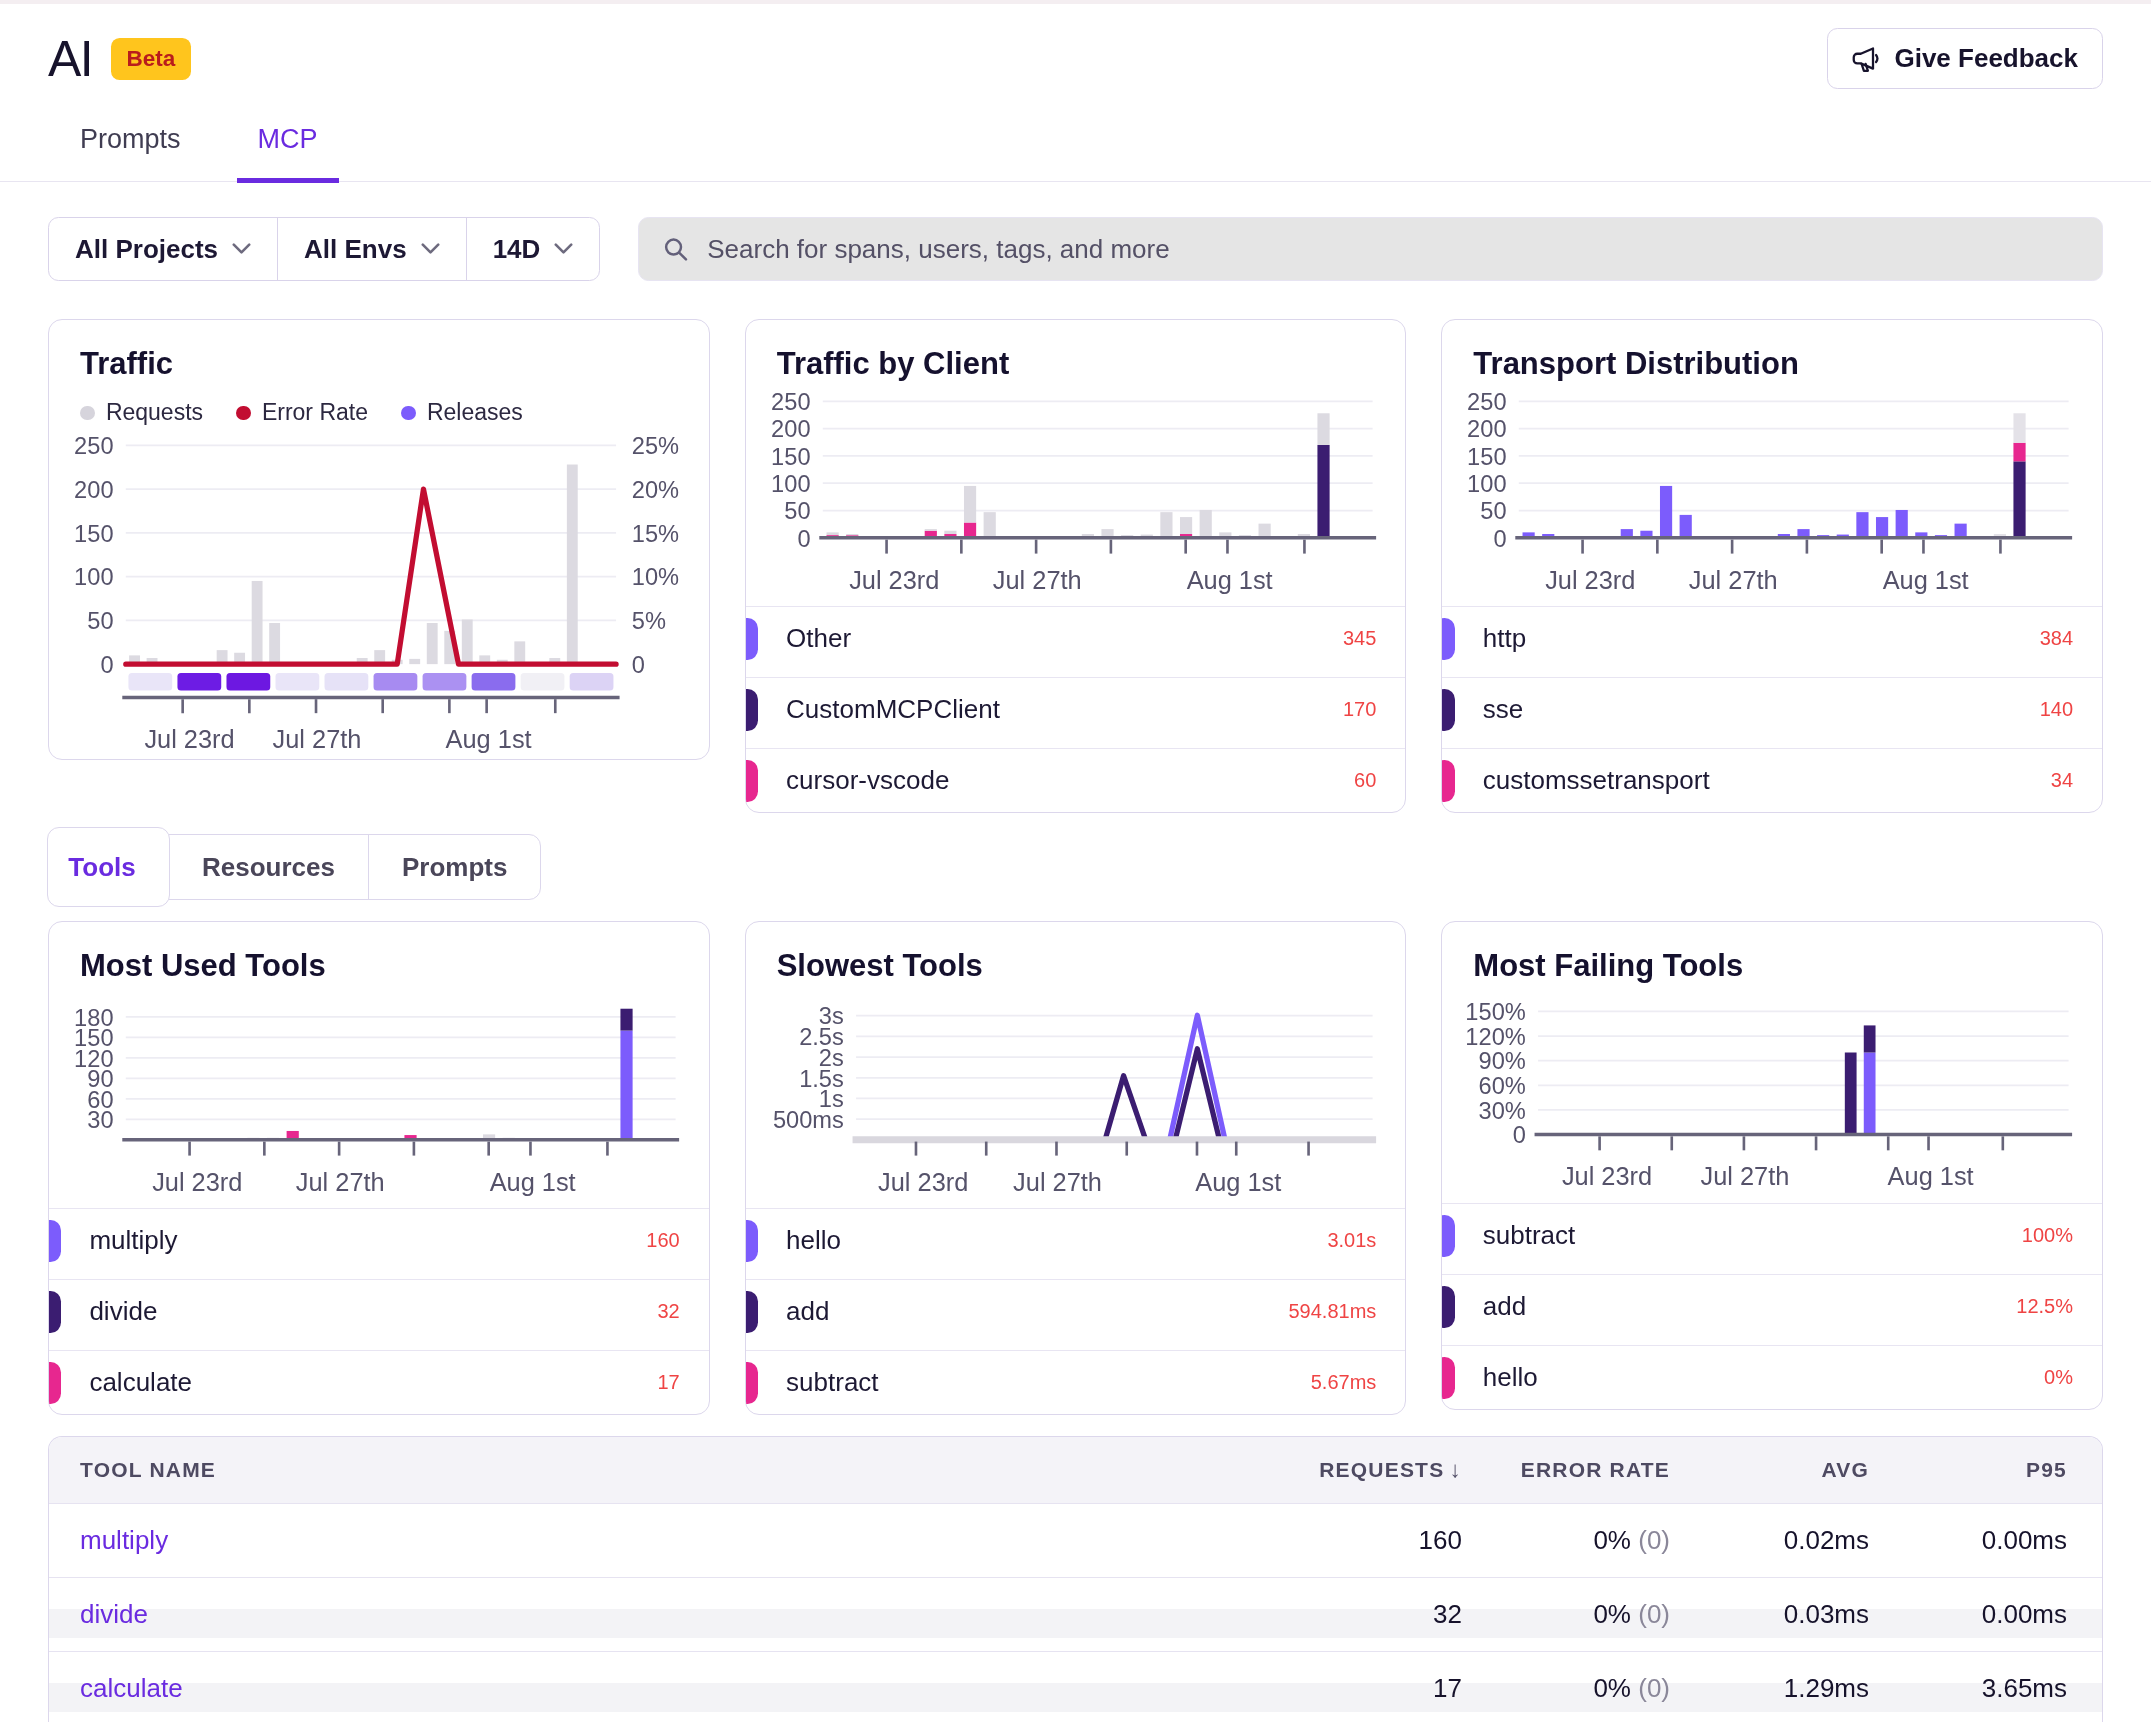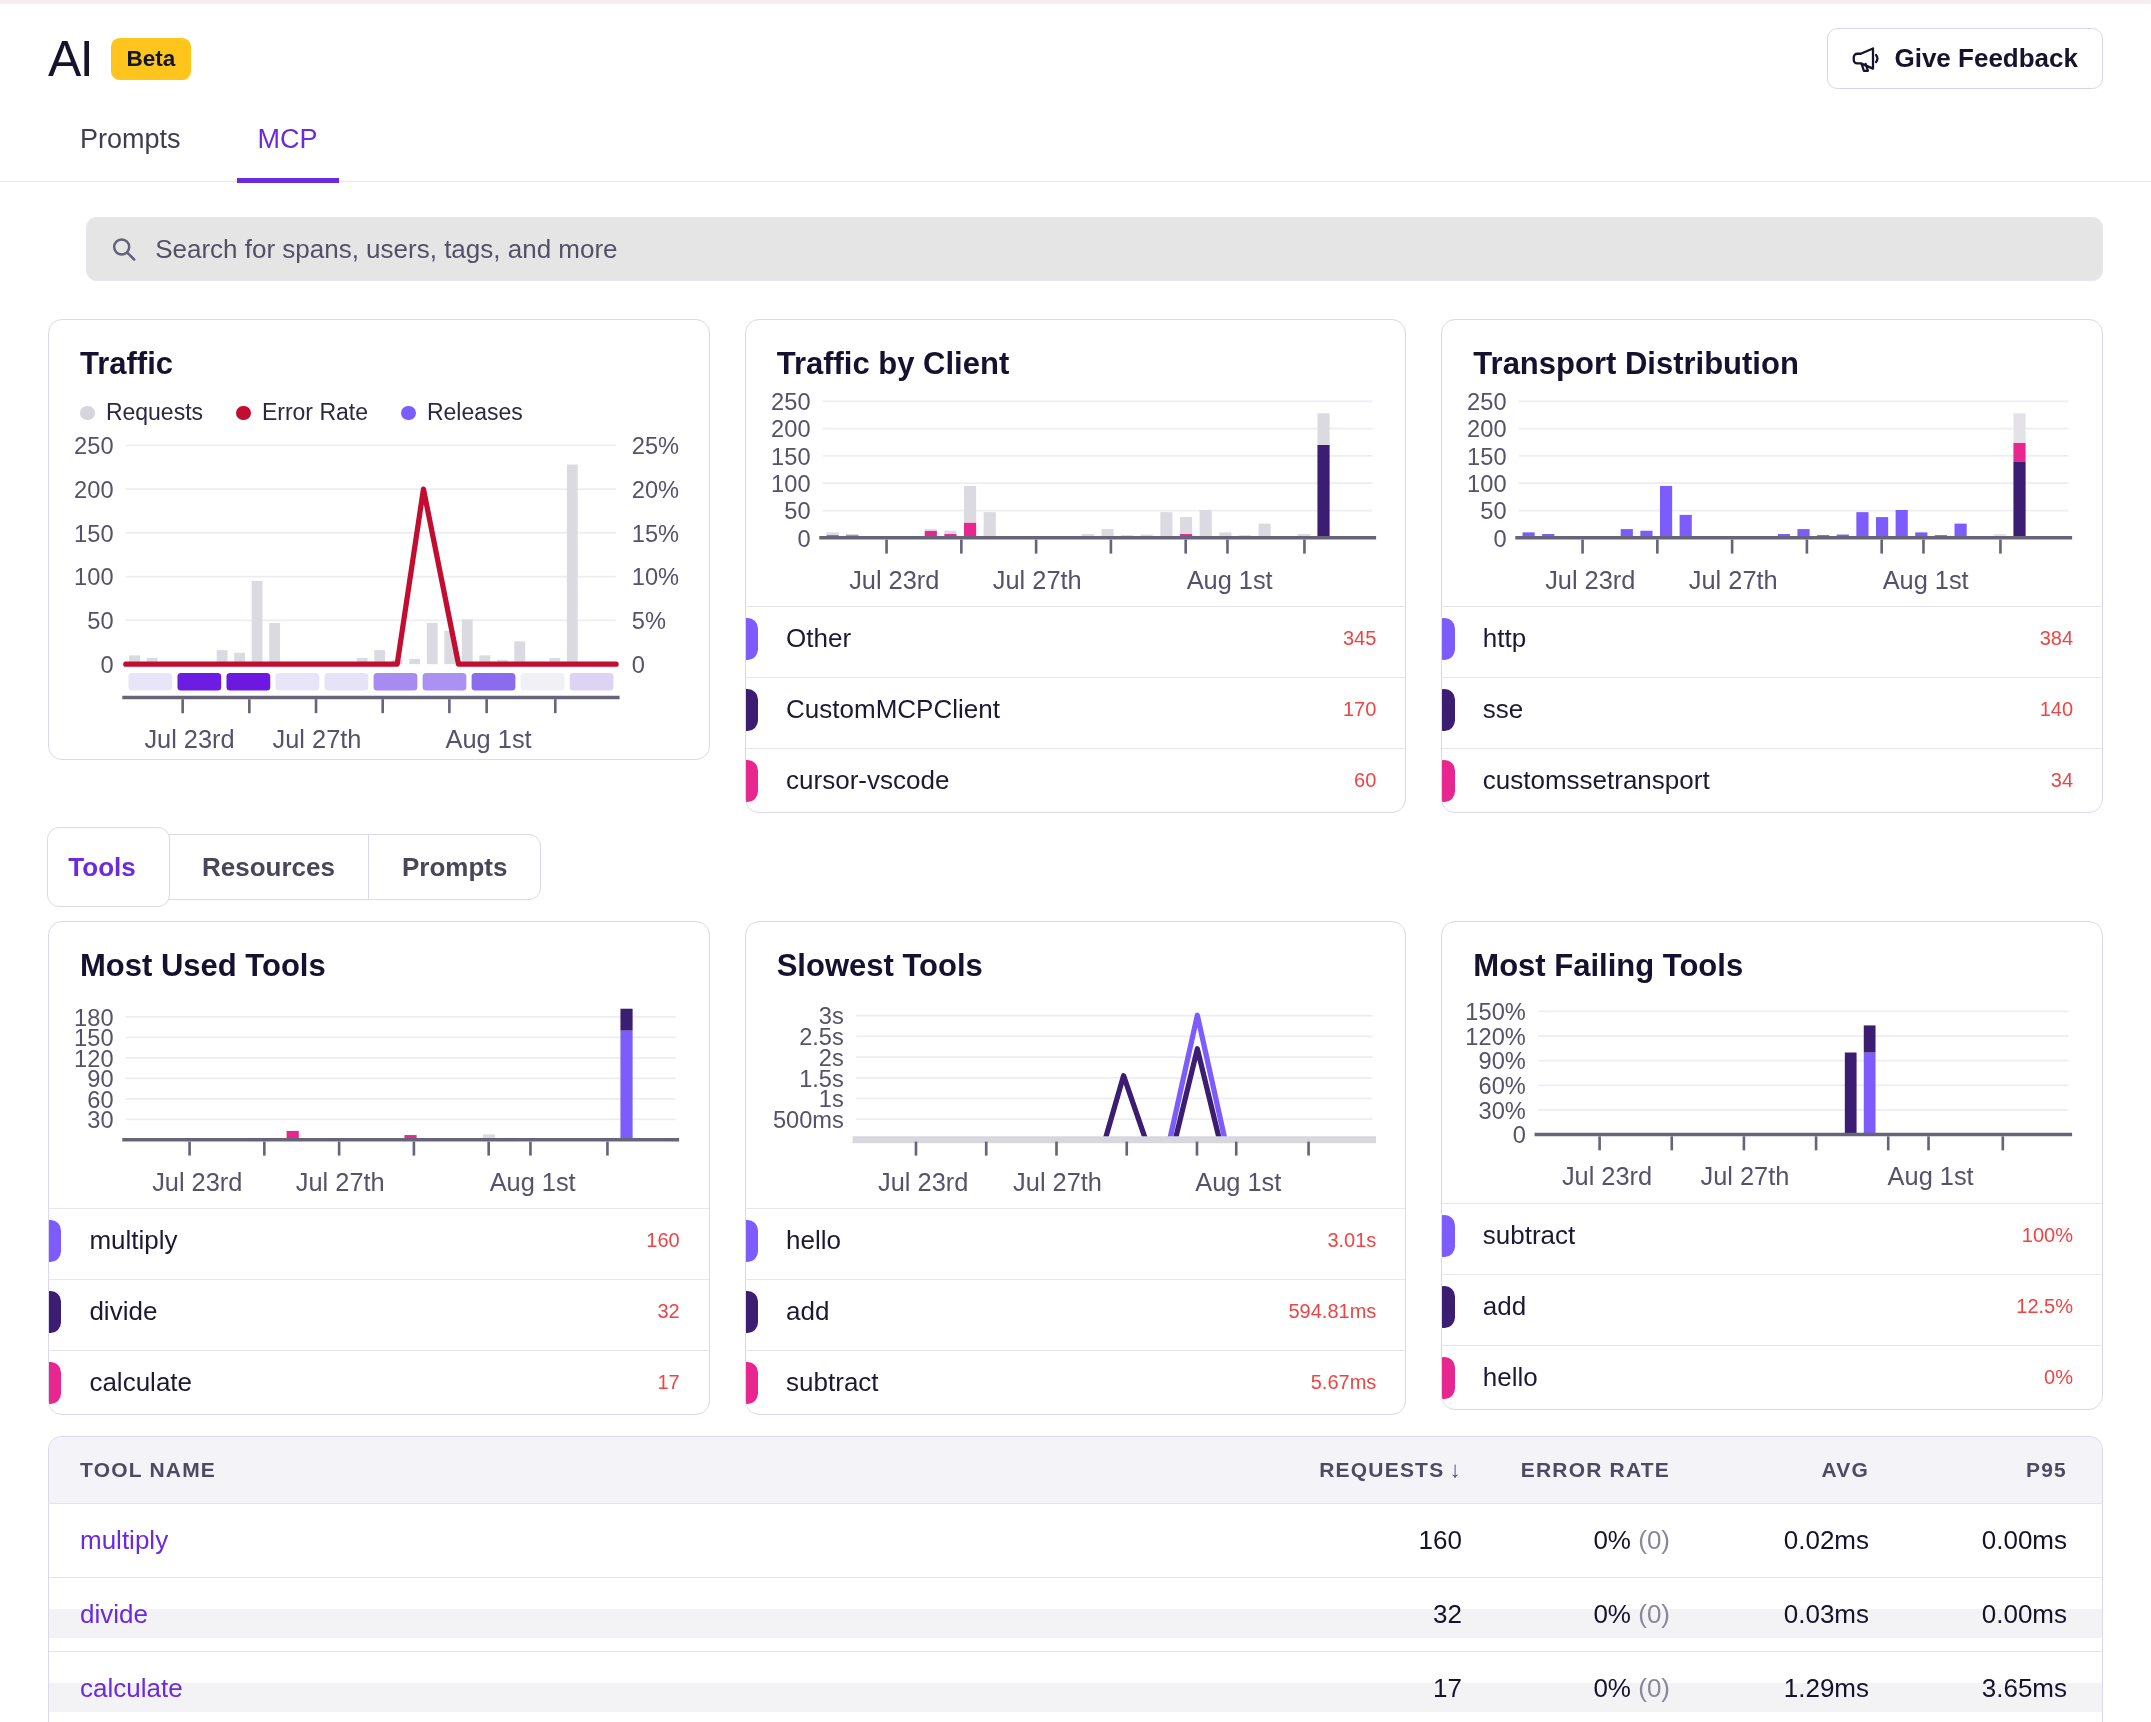--- a/index.html
+++ b/index.html
@@ -3,21 +3,21 @@
 <meta charset="utf-8">
 <style>
   * { box-sizing: border-box; margin: 0; padding: 0; }
   html,body { width:2151px; height:1722px; overflow:hidden; background:#fff;
     font-family:"Liberation Sans", sans-serif; color:#17132c; }
   .top-strip { height:4.3px; background:#f4eef1; }
 
   
   .header { padding:24px 48px 0; display:flex; align-items:center; }
   .logo { font-size:50px; font-weight:400; letter-spacing:-1.7px; color:#17132c; }
-  .beta-badge { margin-left:19px; background:#ffc51d; color:#0f172a; font-size:22.5px;
+  .beta-badge { margin-left:19px; background:#ffc51d; color:#b91c1c; font-size:22.5px;
     font-weight:700; padding:7.8px 15.6px; border-radius:8.6px; }
   .feedback-btn { margin-left:auto; display:flex; align-items:center; gap:14px;
     border:1.7px solid #d9d3ea; border-radius:10.4px; background:#fff; padding:14px 24px;
     font-size:26px; font-weight:700; color:#17132c; cursor:pointer; }
 
   
   .nav-tabs { display:flex; gap:35px; padding-left:59px; margin-top:21px;
     border-bottom:1.7px solid #e8e5f1; }
   .nav-tab { font-size:27px; padding:14px 21px 22.5px; color:#403d52; cursor:pointer; }
   .nav-tab.active { color:#6a2be0; font-weight:500; border-bottom:5.2px solid #6a2be0;
@@ -100,20 +100,40 @@
     <span>Give Feedback</span>
   </button>
 </div>
 
 <div class="nav-tabs">
   <div class="nav-tab">Prompts</div>
   <div class="nav-tab active">MCP</div>
 </div>
 
 <div class="filter-row">
+  <div class="segmented">
+    <div class="seg">
+      <span>All Projects</span>
+      <svg width="19" height="12" viewBox="0 0 22 14" fill="none" stroke="#6d6a7e" stroke-width="3" stroke-linecap="round" stroke-linejoin="round">
+          <path d="M2 2 L11 11 L20 2"></path>
+        </svg>
+    </div>
+    <div class="seg">
+      <span>All Envs</span>
+      <svg width="19" height="12" viewBox="0 0 22 14" fill="none" stroke="#6d6a7e" stroke-width="3" stroke-linecap="round" stroke-linejoin="round">
+          <path d="M2 2 L11 11 L20 2"></path>
+        </svg>
+    </div>
+    <div class="seg">
+      <span>14D</span>
+      <svg width="19" height="12" viewBox="0 0 22 14" fill="none" stroke="#6d6a7e" stroke-width="3" stroke-linecap="round" stroke-linejoin="round">
+          <path d="M2 2 L11 11 L20 2"></path>
+        </svg>
+    </div>
+  </div>
   <div class="search-box">
     <svg width="29" height="29" viewBox="0 0 34 34" fill="none" stroke="#63607a" stroke-width="3" stroke-linecap="round">
         <circle cx="14" cy="14" r="9"></circle>
         <line x1="21" y1="21" x2="29" y2="29"></line>
       </svg>
     <input type="text" placeholder="Search for spans, users, tags, and more" style="">
   </div>
 </div>
 
 <div class="cards-row">

